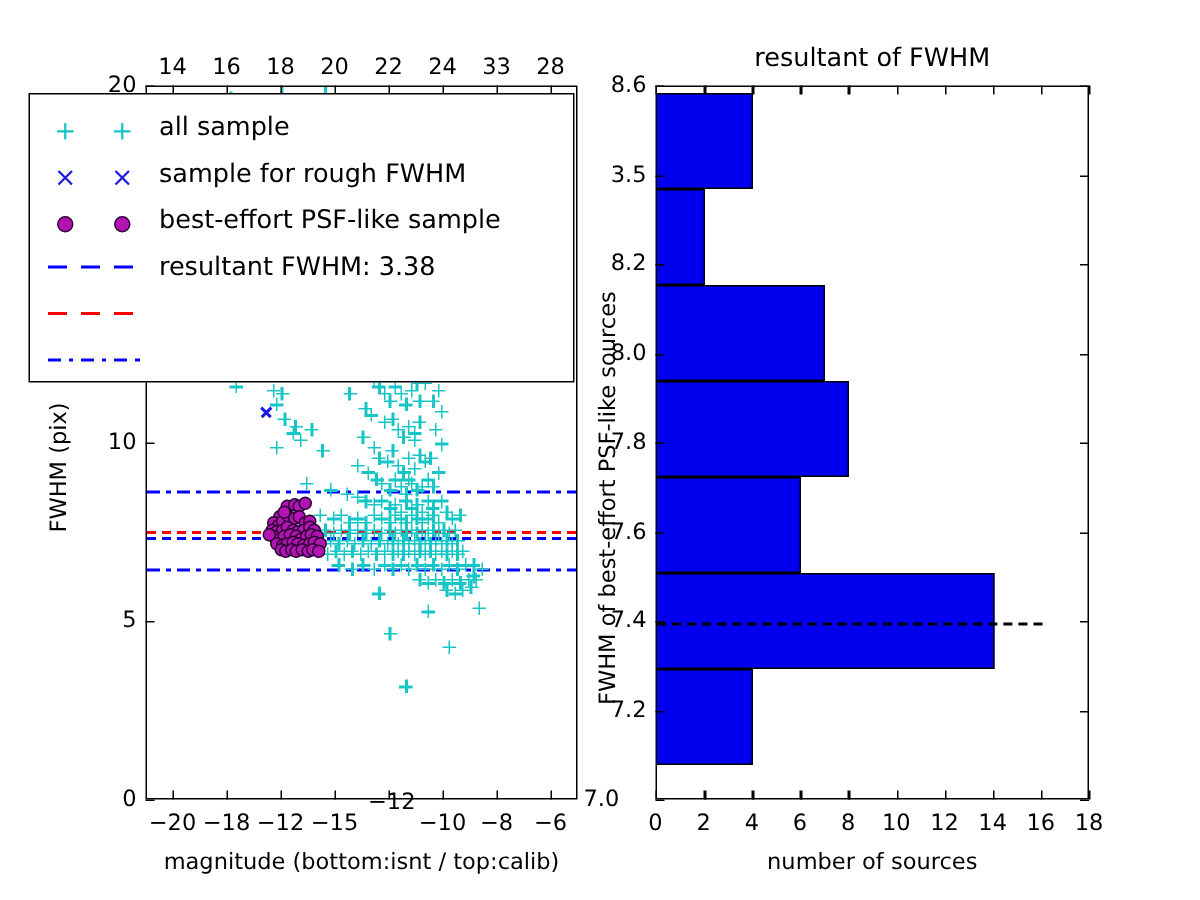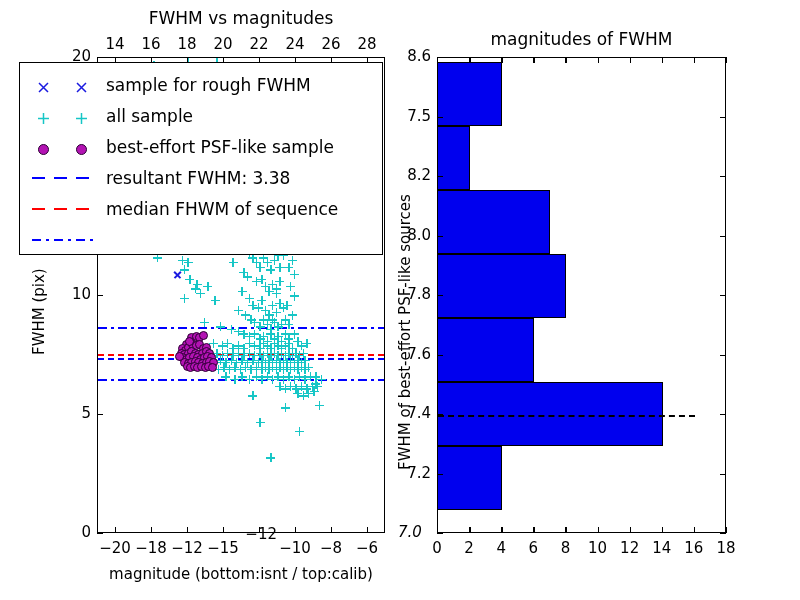--- a/index.html
+++ b/index.html
@@ -355,32 +355,31 @@
     <div class="ticklabel" style="left: 135px; top: 35px; width: 32px; text-align: center;">16</div>
     <div class="tick" style="left: 187px; top: 57px; width: 1.4px; height: 6px;"></div>
     <div class="ticklabel" style="left: 171px; top: 35px; width: 32px; text-align: center;">18</div>
     <div class="tick" style="left: 223px; top: 57px; width: 1.4px; height: 6px;"></div>
     <div class="ticklabel" style="left: 207px; top: 35px; width: 32px; text-align: center;">20</div>
     <div class="tick" style="left: 259px; top: 57px; width: 1.4px; height: 6px;"></div>
     <div class="ticklabel" style="left: 243px; top: 35px; width: 32px; text-align: center;">22</div>
     <div class="tick" style="left: 295px; top: 57px; width: 1.4px; height: 6px;"></div>
     <div class="ticklabel" style="left: 279px; top: 35px; width: 32px; text-align: center;">24</div>
     <div class="tick" style="left: 331px; top: 57px; width: 1.4px; height: 6px;"></div>
-    <div class="ticklabel" style="left: 315px; top: 35px; width: 32px; text-align: center;">26</div>
+    <div class="ticklabel" style="left: 315px; top: 35px; width: 32px; text-align: center;">33</div>
     <div class="tick" style="left: 367px; top: 57px; width: 1.4px; height: 6px;"></div>
     <div class="ticklabel" style="left: 351px; top: 35px; width: 32px; text-align: center;">28</div>
     <div class="tick" style="left: 97px; top: 533px; width: 6px; height: 1.4px;"></div>
     <div class="ticklabel" style="left: 57px; top: 523px; width: 34px; text-align: right;">0</div>
     <div class="tick" style="left: 97px; top: 414px; width: 6px; height: 1.4px;"></div>
     <div class="ticklabel" style="left: 57px; top: 404px; width: 34px; text-align: right;">5</div>
     <div class="tick" style="left: 97px; top: 295px; width: 6px; height: 1.4px;"></div>
     <div class="ticklabel" style="left: 57px; top: 285px; width: 34px; text-align: right;">10</div>
     <div class="tick" style="left: 97px; top: 57px; width: 6px; height: 1.4px;"></div>
     <div class="ticklabel" style="left: 57px; top: 47px; width: 34px; text-align: right;">20</div>
-    <div class="title" style="left: 97px; top: 8px; width: 288px; text-align: center;">FWHM vs magnitudes</div>
     <div class="axlabel" style="left: 47px; top: 565px; width: 388px; text-align: center;">magnitude (bottom:isnt / top:calib)</div>
     <div class="vlabel" style="left: 30px; top: 355px;">FWHM (pix)</div>
     <div class="frame" style="left: 437px; top: 57px; width: 289px; height: 476px; overflow: hidden;">
       <div class="bar" style="left: -1px; top: 388.238px; width: 65.2222px; height: 63.9625px; background: rgb(0, 0, 238);"></div>
       <div class="bar" style="left: -1px; top: 324.275px; width: 225.778px; height: 63.9625px; background: rgb(0, 0, 238);"></div>
       <div class="bar" style="left: -1px; top: 260.312px; width: 97.3333px; height: 63.9625px; background: rgb(0, 0, 238);"></div>
       <div class="bar" style="left: -1px; top: 196.35px; width: 129.444px; height: 63.9625px; background: rgb(0, 0, 238);"></div>
       <div class="bar" style="left: -1px; top: 132.387px; width: 113.389px; height: 63.9625px; background: rgb(0, 0, 238);"></div>
       <div class="bar" style="left: -1px; top: 68.425px; width: 33.1111px; height: 63.9625px; background: rgb(0, 0, 238);"></div>
       <div class="bar" style="left: -1px; top: 4.4625px; width: 65.2222px; height: 63.9625px; background: rgb(0, 0, 238);"></div>
@@ -411,69 +410,70 @@
     <div class="tick" style="left: 661.778px; top: 57px; width: 1.4px; height: 6px;"></div>
     <div class="ticklabel" style="left: 645.778px; top: 539px; width: 32px; text-align: center;">14</div>
     <div class="tick" style="left: 693.889px; top: 527px; width: 1.4px; height: 6px;"></div>
     <div class="tick" style="left: 693.889px; top: 57px; width: 1.4px; height: 6px;"></div>
     <div class="ticklabel" style="left: 677.889px; top: 539px; width: 32px; text-align: center;">16</div>
     <div class="tick" style="left: 726px; top: 527px; width: 1.4px; height: 6px;"></div>
     <div class="tick" style="left: 726px; top: 57px; width: 1.4px; height: 6px;"></div>
     <div class="ticklabel" style="left: 710px; top: 539px; width: 32px; text-align: center;">18</div>
     <div class="tick" style="left: 437px; top: 533px; width: 6px; height: 1.4px;"></div>
     <div class="tick" style="left: 720px; top: 533px; width: 6px; height: 1.4px;"></div>
-    <div class="ticklabel" style="left: 389px; top: 523px; width: 42px; text-align: center; font-style: italic;">7.0</div>
+    <div class="ticklabel" style="left: 389px; top: 523px; width: 42px; text-align: left;">7.0</div>
     <div class="tick" style="left: 437px; top: 473.5px; width: 6px; height: 1.4px;"></div>
     <div class="tick" style="left: 720px; top: 473.5px; width: 6px; height: 1.4px;"></div>
     <div class="ticklabel" style="left: 389px; top: 463.5px; width: 42px; text-align: right;">7.2</div>
     <div class="tick" style="left: 437px; top: 414px; width: 6px; height: 1.4px;"></div>
     <div class="tick" style="left: 720px; top: 414px; width: 6px; height: 1.4px;"></div>
     <div class="ticklabel" style="left: 389px; top: 404px; width: 42px; text-align: right;">7.4</div>
     <div class="tick" style="left: 437px; top: 354.5px; width: 6px; height: 1.4px;"></div>
     <div class="tick" style="left: 720px; top: 354.5px; width: 6px; height: 1.4px;"></div>
     <div class="ticklabel" style="left: 389px; top: 344.5px; width: 42px; text-align: right;">7.6</div>
     <div class="tick" style="left: 437px; top: 295px; width: 6px; height: 1.4px;"></div>
     <div class="tick" style="left: 720px; top: 295px; width: 6px; height: 1.4px;"></div>
     <div class="ticklabel" style="left: 389px; top: 285px; width: 42px; text-align: right;">7.8</div>
     <div class="tick" style="left: 437px; top: 235.5px; width: 6px; height: 1.4px;"></div>
     <div class="tick" style="left: 720px; top: 235.5px; width: 6px; height: 1.4px;"></div>
     <div class="ticklabel" style="left: 389px; top: 225.5px; width: 42px; text-align: right;">8.0</div>
     <div class="tick" style="left: 437px; top: 176px; width: 6px; height: 1.4px;"></div>
     <div class="tick" style="left: 720px; top: 176px; width: 6px; height: 1.4px;"></div>
     <div class="ticklabel" style="left: 389px; top: 166px; width: 42px; text-align: right;">8.2</div>
     <div class="tick" style="left: 437px; top: 116.5px; width: 6px; height: 1.4px;"></div>
     <div class="tick" style="left: 720px; top: 116.5px; width: 6px; height: 1.4px;"></div>
-    <div class="ticklabel" style="left: 389px; top: 106.5px; width: 42px; text-align: right;">7.5</div>
+    <div class="ticklabel" style="left: 389px; top: 106.5px; width: 42px; text-align: right;">3.5</div>
     <div class="tick" style="left: 437px; top: 57px; width: 6px; height: 1.4px;"></div>
     <div class="tick" style="left: 720px; top: 57px; width: 6px; height: 1.4px;"></div>
     <div class="ticklabel" style="left: 389px; top: 47px; width: 42px; text-align: right;">8.6</div>
-    <div class="title" style="left: 437px; top: 29px; width: 289px; text-align: center;">magnitudes of FWHM</div>
+    <div class="title" style="left: 437px; top: 29px; width: 289px; text-align: center;">resultant of FWHM</div>
+    <div class="axlabel" style="left: 437px; top: 565px; width: 289px; text-align: center;">number of sources</div>
     <div class="vlabel" style="left: 396px; top: 470px;">FWHM of best-effort PSF-like sources</div>
     <div id="legend" style="left: 19px; top: 62px; width: 364px; height: 193px; padding: 6px 0px; box-sizing: border-box;">
+      <div class="leg-row">
+        <div class="leg-mark">
+          <div class="lm m1" style="margin-top: -6px;"><svg width="13" height="13" viewBox="0 0 13 13">
+              <path d="M6.5 1 V12 M1 6.5 H12" stroke="#16c6c6" stroke-width="1.5" fill="none"></path>
+            </svg></div>
+          <div class="lm m2" style="margin-top: -6px;"><svg width="13" height="13" viewBox="0 0 13 13">
+              <path d="M6.5 1 V12 M1 6.5 H12" stroke="#16c6c6" stroke-width="1.5" fill="none"></path>
+            </svg></div>
+        </div>
+        <div class="leg-text">all sample</div>
+      </div>
       <div class="leg-row">
         <div class="leg-mark">
           <div class="lm m1" style="margin-top: -6px;"><svg width="13" height="13" viewBox="0 0 13 13">
               <path d="M2 2 L11 11 M11 2 L2 11" stroke="#1a1ae0" stroke-width="1.5" fill="none"></path>
             </svg></div>
           <div class="lm m2" style="margin-top: -6px;"><svg width="13" height="13" viewBox="0 0 13 13">
               <path d="M2 2 L11 11 M11 2 L2 11" stroke="#1a1ae0" stroke-width="1.5" fill="none"></path>
             </svg></div>
         </div>
         <div class="leg-text">sample for rough FWHM</div>
-      </div>
-      <div class="leg-row">
-        <div class="leg-mark">
-          <div class="lm m1" style="margin-top: -6px;"><svg width="13" height="13" viewBox="0 0 13 13">
-              <path d="M6.5 1 V12 M1 6.5 H12" stroke="#16c6c6" stroke-width="1.5" fill="none"></path>
-            </svg></div>
-          <div class="lm m2" style="margin-top: -6px;"><svg width="13" height="13" viewBox="0 0 13 13">
-              <path d="M6.5 1 V12 M1 6.5 H12" stroke="#16c6c6" stroke-width="1.5" fill="none"></path>
-            </svg></div>
-        </div>
-        <div class="leg-text">all sample</div>
       </div>
       <div class="leg-row">
         <div class="leg-mark">
           <div class="lm m1" style="margin-top: -6px;"><svg width="13" height="13" viewBox="0 0 13 13">
               <circle cx="6.5" cy="6.5" r="5" fill="#b313b3" stroke="#2b0033" stroke-width="1"></circle>
             </svg></div>
           <div class="lm m2" style="margin-top: -6px;"><svg width="13" height="13" viewBox="0 0 13 13">
               <circle cx="6.5" cy="6.5" r="5" fill="#b313b3" stroke="#2b0033" stroke-width="1"></circle>
             </svg></div>
         </div>
@@ -482,21 +482,20 @@
       <div class="leg-row">
         <div class="leg-mark">
           <div class="lm" style="left: 12px; margin-top: -1px; width: 62px; height: 2px; background-image: repeating-linear-gradient(to right, rgb(0, 0, 255) 0px, rgb(0, 0, 255) 13px, transparent 13px, transparent 22px);"></div>
         </div>
         <div class="leg-text">resultant FWHM: 3.38</div>
       </div>
       <div class="leg-row">
         <div class="leg-mark">
           <div class="lm" style="left: 12px; margin-top: -1px; width: 62px; height: 2px; background-image: repeating-linear-gradient(to right, rgb(255, 0, 0) 0px, rgb(255, 0, 0) 13px, transparent 13px, transparent 22px);"></div>
         </div>
-        <div class="leg-text">median FHWM of sequence</div>
       </div>
       <div class="leg-row">
         <div class="leg-mark">
           <div class="lm" style="left: 12px; margin-top: -1px; width: 62px; height: 2px; background-image: repeating-linear-gradient(to right, rgb(0, 0, 255) 0px, rgb(0, 0, 255) 9px, transparent 9px, transparent 14px, rgb(0, 0, 255) 14px, rgb(0, 0, 255) 17px, transparent 17px, transparent 22px);"></div>
         </div>
       </div>
     </div>
   </div>
 
 </body></html>

